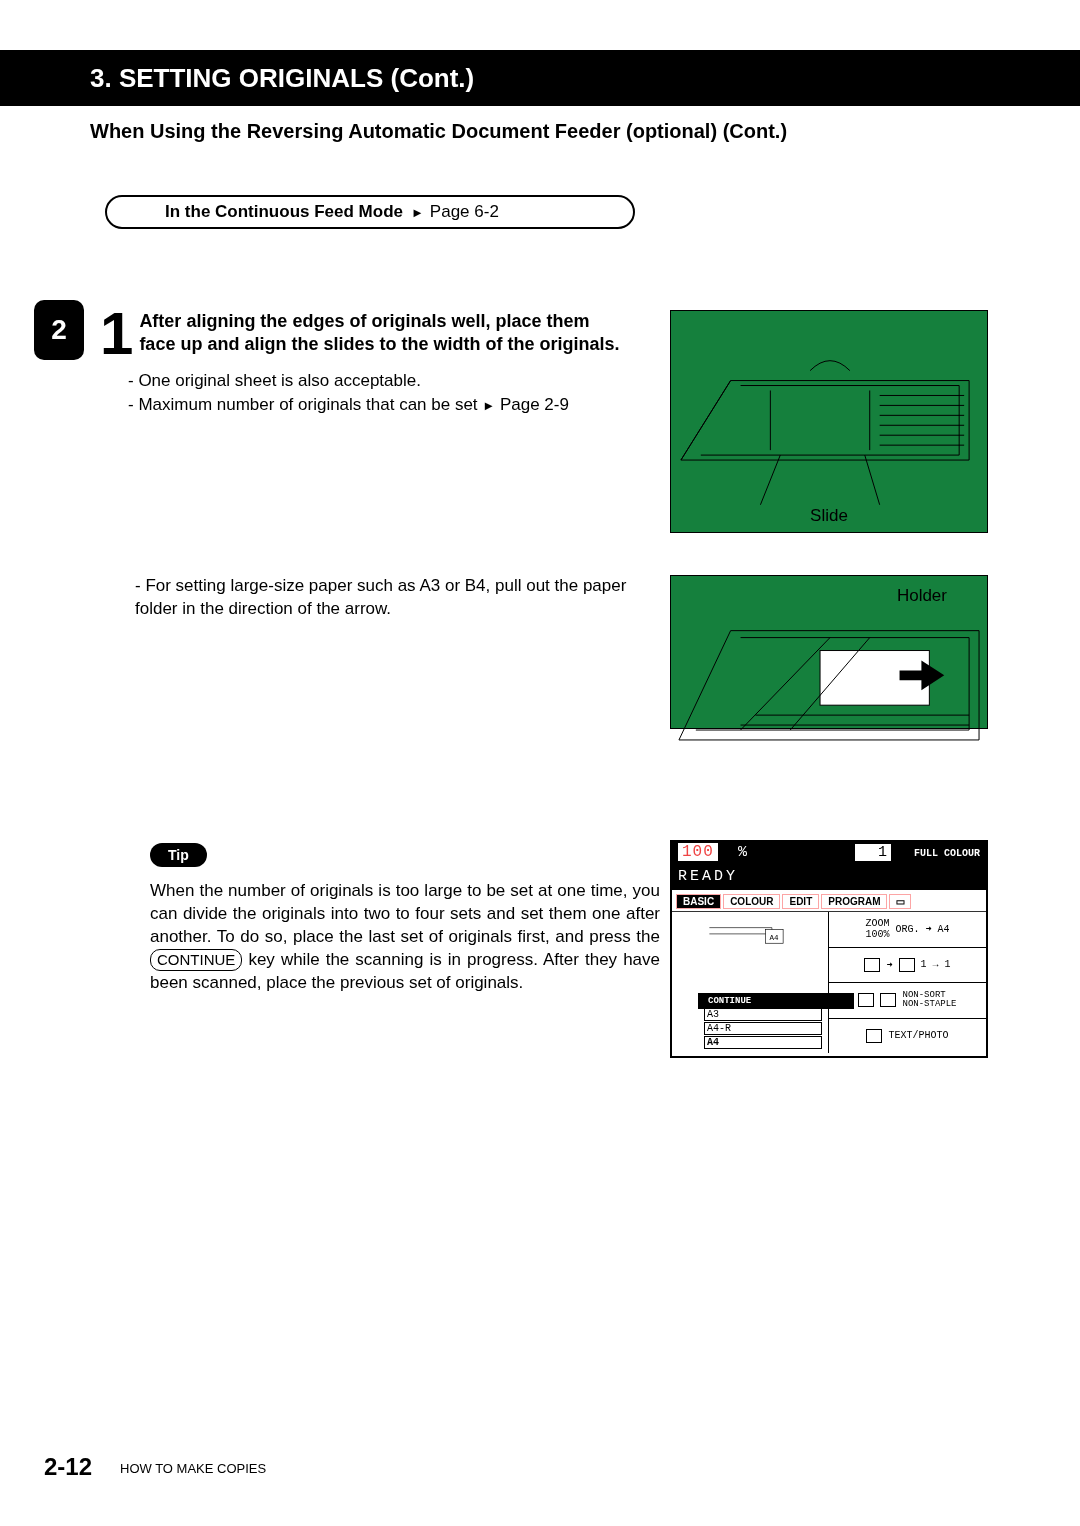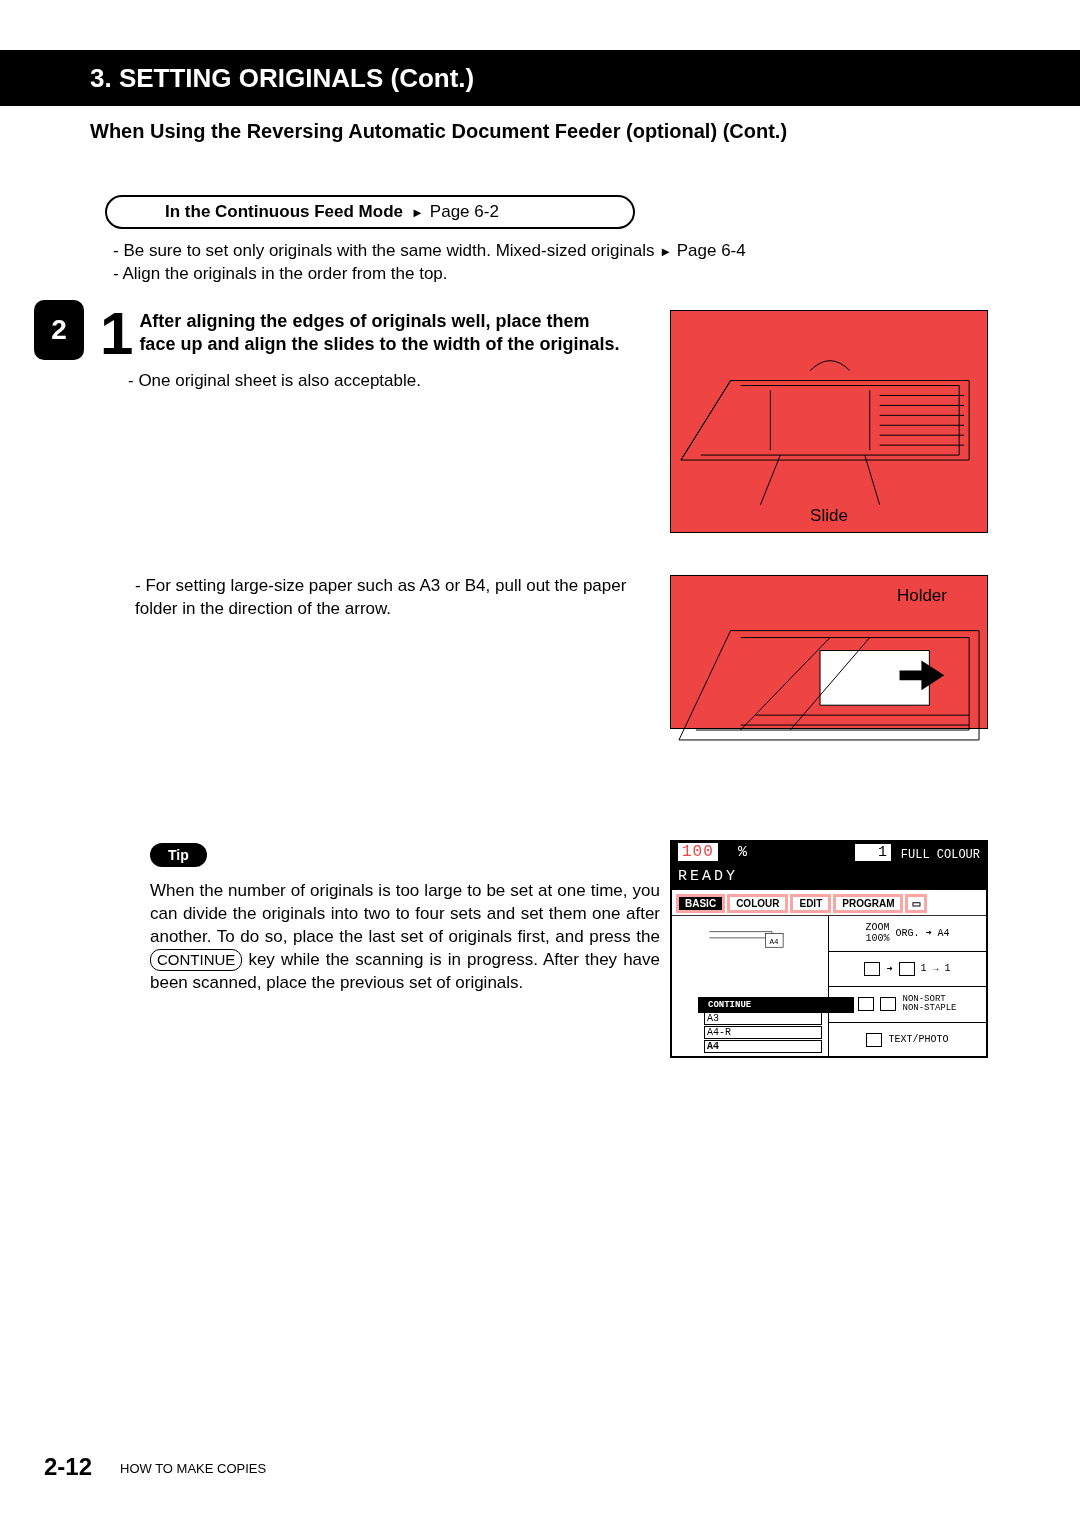--- a/index.html
+++ b/index.html
@@ -104,21 +104,21 @@
     position: absolute;
     top: 575px;
     left: 135px;
     font-size: 17px;
     line-height: 1.35;
     max-width: 525px;
   }
   .figure {
     position: absolute;
     border: 1px solid #000;
-    background: #ef4444;
+    background: #15803d;
   }
   #fig1 { top: 310px; left: 670px; width: 318px; height: 223px; }
   #fig2 { top: 575px; left: 670px; width: 318px; height: 154px; }
   .fig-label-slide {
     position: absolute;
     bottom: 6px;
     left: 50%;
     transform: translateX(-50%);
     font-size: 17px;
   }
@@ -176,28 +176,28 @@
     background:#fff; color:#ef4444;
     padding: 0 4px;
     font-size: 16px;
     letter-spacing: 1px;
   }
   .lcd-pct { position:absolute; top:2px; left:66px; font-size:15px;}
   .lcd-count-box {
     position:absolute; top:2px; right:95px;
     background:#fff; color:#000; width:36px; text-align:right; padding:0 4px; font-size:15px;
   }
-  .lcd-fullcolour { position:absolute; top:6px; right:6px; font-size:12px; font-weight:normal;}
+  .lcd-fullcolour { position:absolute; top:6px; right:6px; font-size:10px; font-weight:bold;}
   .lcd-ready { position:absolute; top:26px; left:6px; font-size:15px; letter-spacing:3px;}
   .lcd-tabs {
     display:flex; gap:2px; padding:4px 4px 2px 4px;
     font-family: Arial, sans-serif;
   }
   .lcd-tab {
-    border:3px solid #fca5a5; font-size:10px; font-weight:bold; padding:1px 6px;
+    border:1px solid #fca5a5; font-size:10px; font-weight:bold; padding:1px 6px;
     background:#fff;
   }
   .lcd-tab.active { background:#000; color:#fff;}
   .lcd-tab.icon { width:22px; padding:1px 2px; text-align:center;}
   .lcd-body {
     display:flex;
     border-top:1px solid #333;
     height: calc(100% - 48px - 24px);
   }
   .lcd-left {
@@ -253,35 +253,34 @@
 
   <div class="header-black">3.  SETTING  ORIGINALS (Cont.)</div>
   <div class="subhead">When Using the Reversing Automatic Document Feeder (optional) (Cont.)</div>
 
   <div class="mode-pill">
     <span class="bold">In the Continuous Feed Mode</span>
     <span class="arrow">►</span>
     <span>Page 6-2</span>
   </div>
 
-  <div class="notes">
-    <span>-  Be sure to set only originals with the same width. Mixed-sized originals  </span>
-    <span class="arrow">►</span>
-    <span> Page 6-4</span><br>
-    <span>-  Align the originals in the order from the top.</span>
-  </div>
 
   <div class="side-tab">2</div>
 
   <div class="step-row" id="step1">
     <div class="step-num">1</div>
     <div class="step-body">
       <span class="bold">After aligning the edges of originals well, place them face up and align the slides to the width of the originals.</span>
       <div class="step-sub">
         <div>-  One original sheet  is also acceptable.</div>
+        <div>
+          <span>-  Maximum number of originals that can be set </span>
+          <span class="arrow">►</span>
+          <span> Page 2-9</span>
+        </div>
       </div>
     </div>
   </div>
 
   <div class="figure" id="fig1">
     <svg viewBox="0 0 318 223">
       <polyline points="10,150 60,70 300,70 300,150 10,150" fill="none" stroke="#000" stroke-width="1"></polyline>
       <line x1="60" y1="70" x2="10" y2="150" stroke="#000"></line>
       <polyline points="70,75 290,75 290,145 30,145" fill="none" stroke="#000"></polyline>
       <line x1="100" y1="80" x2="100" y2="140" stroke="#000"></line>

